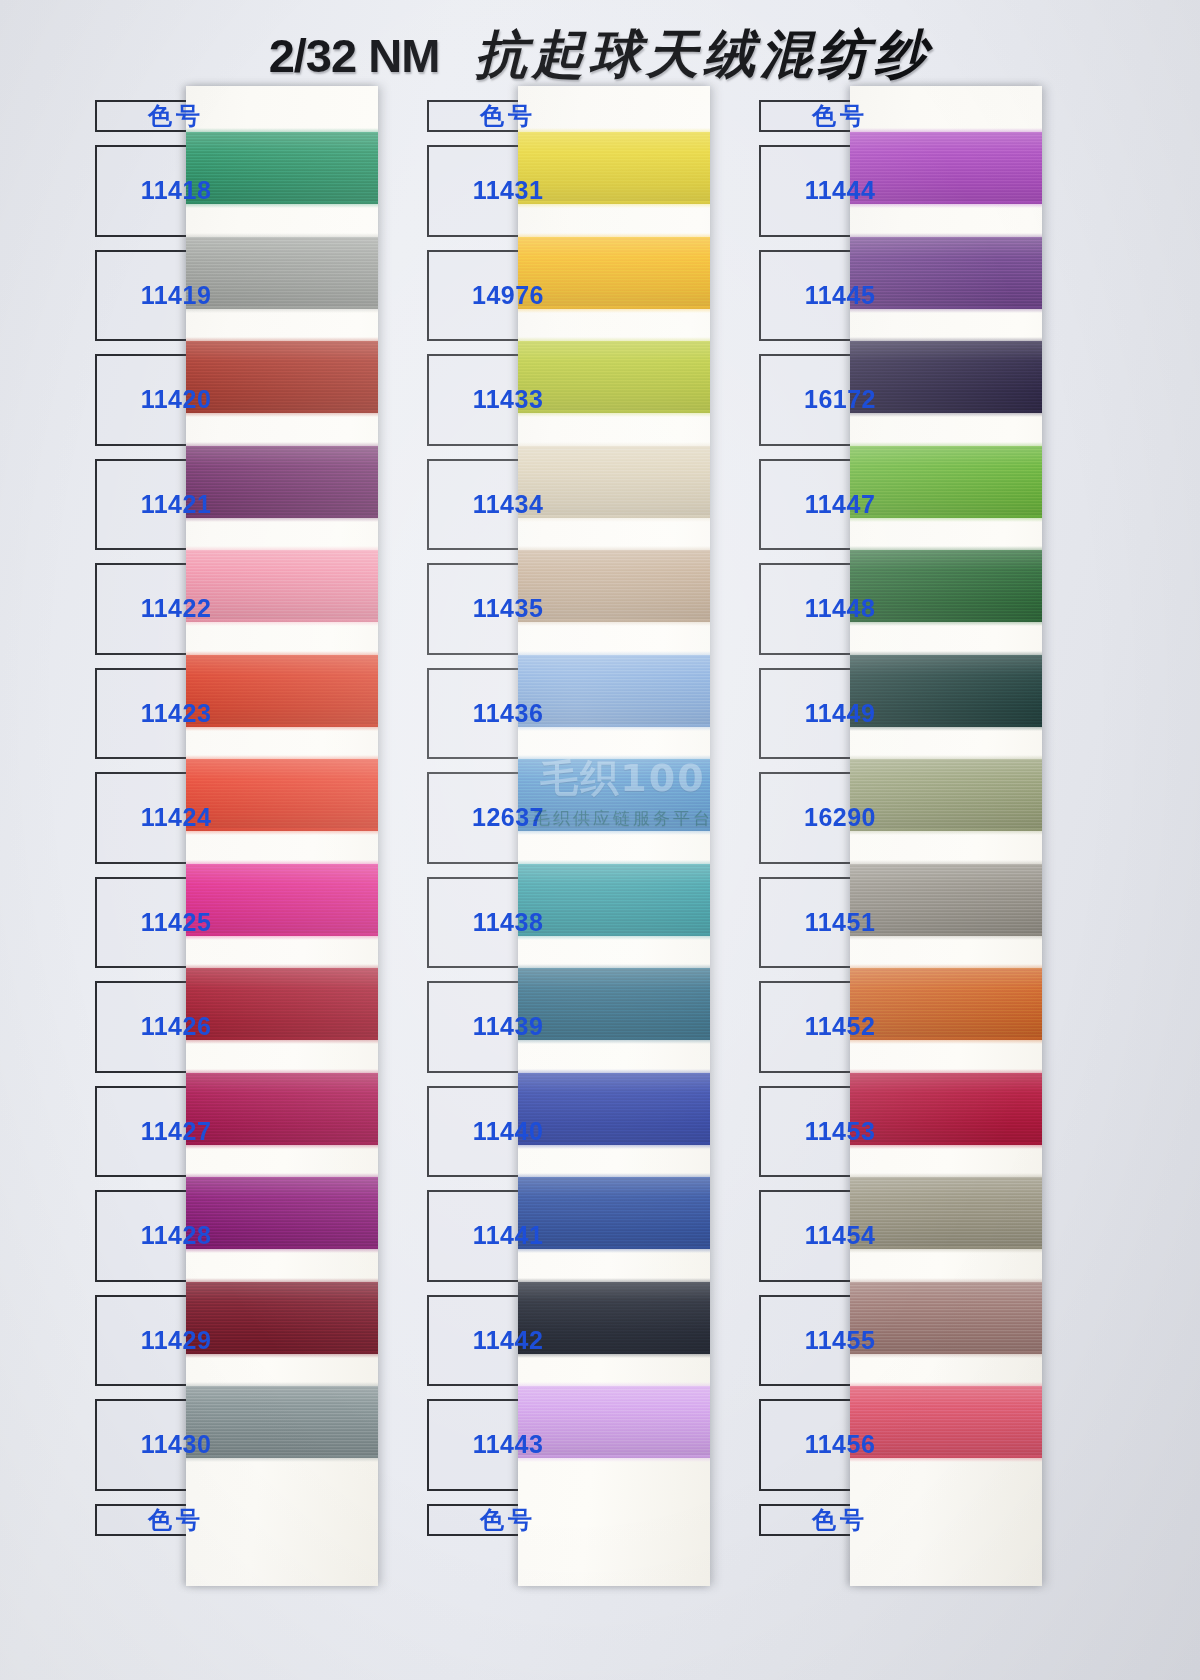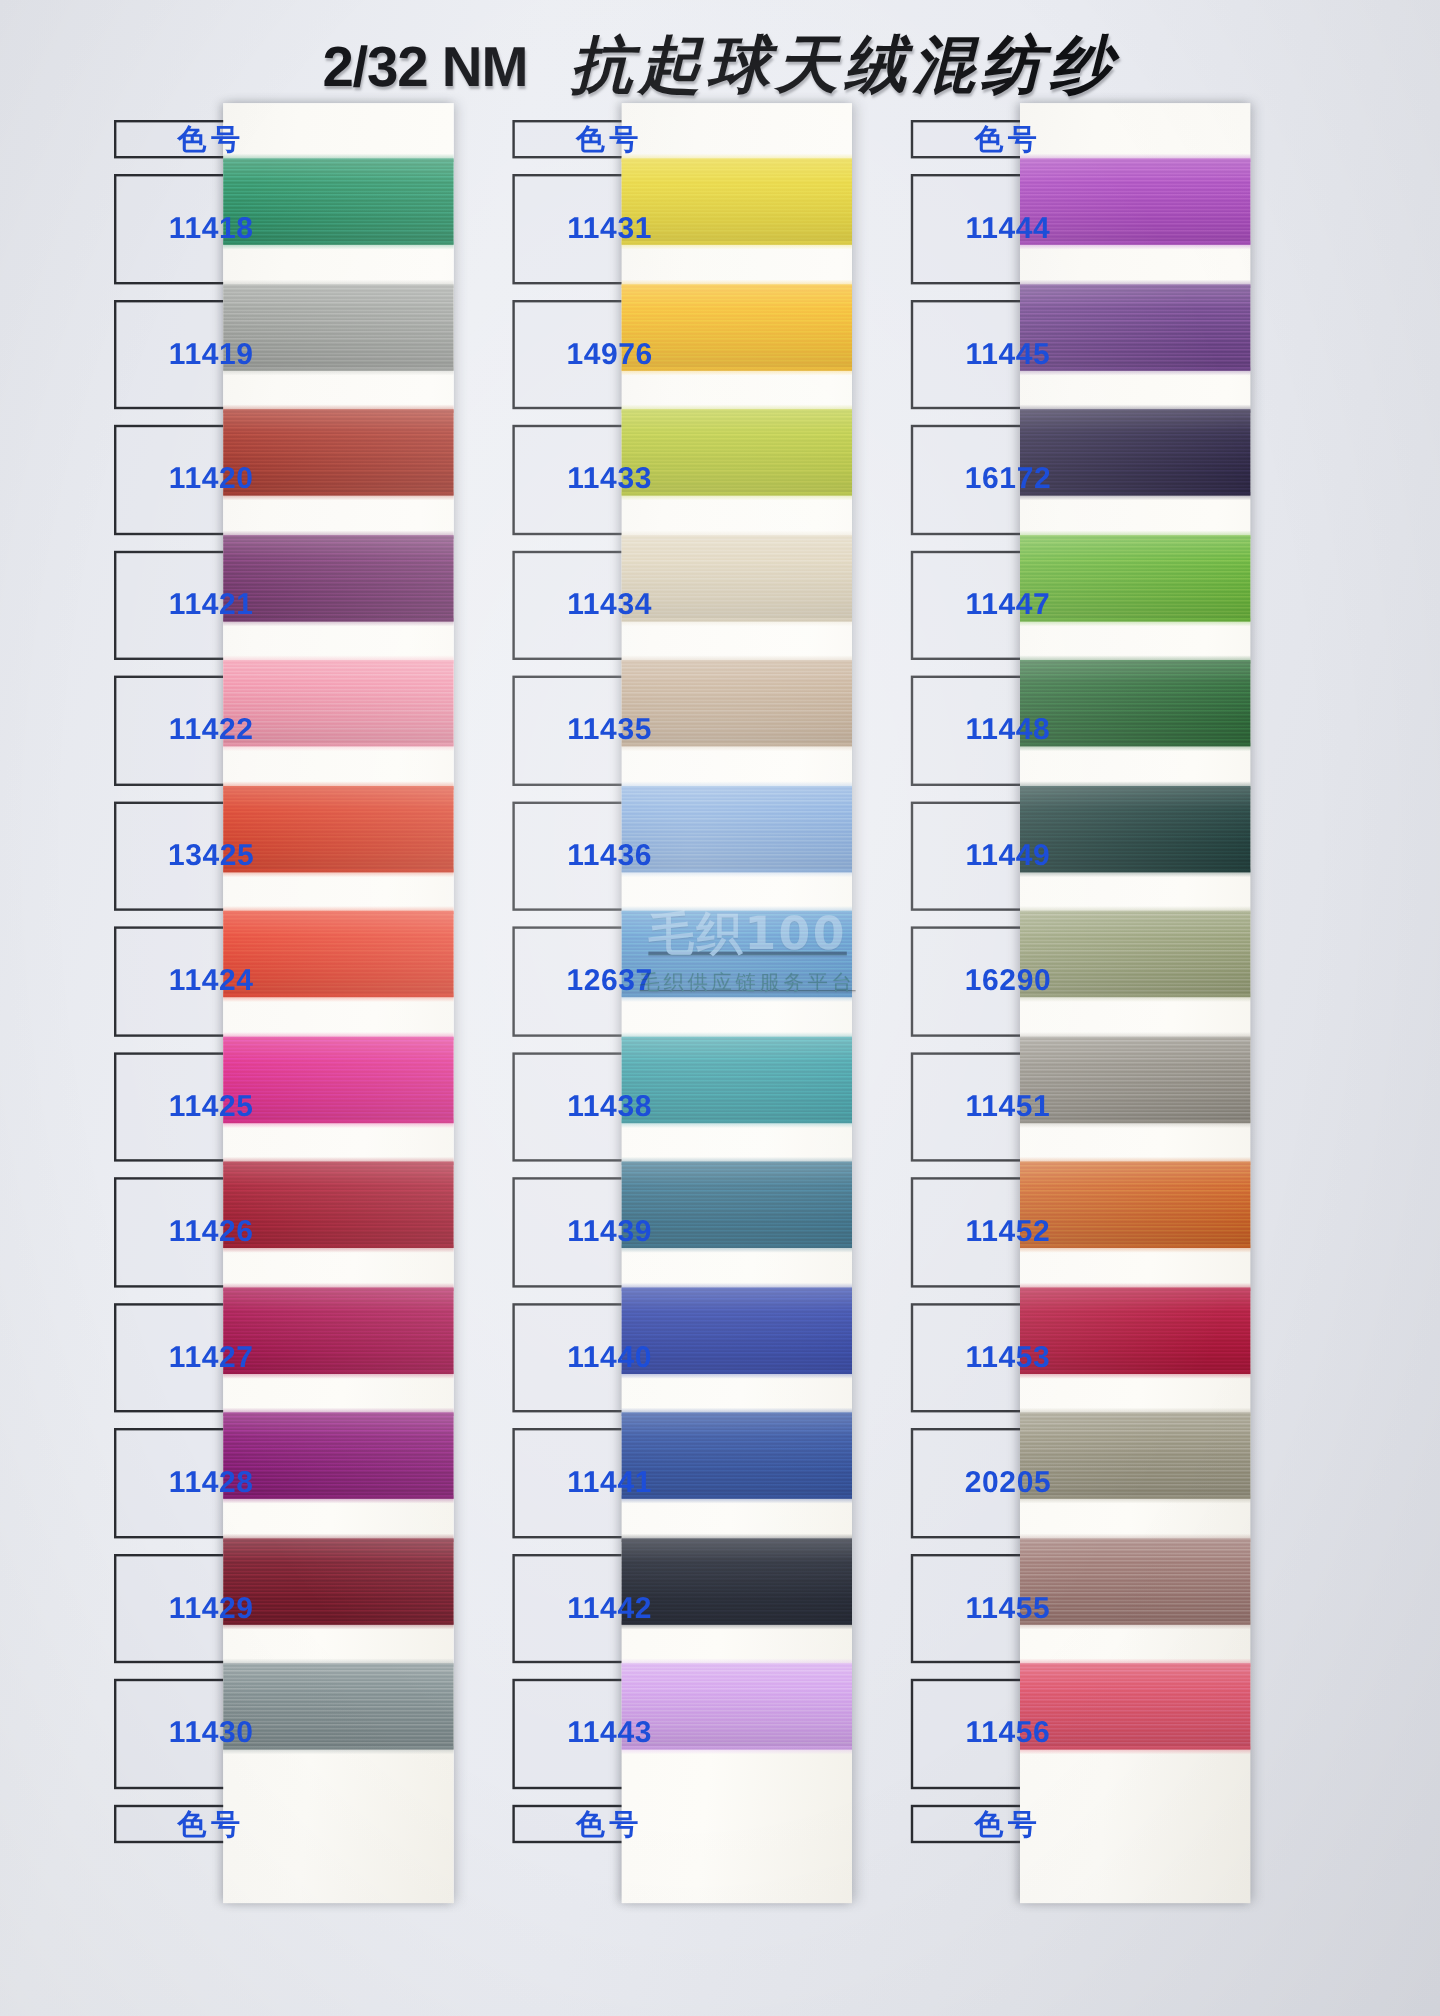--- a/index.html
+++ b/index.html
@@ -123,21 +123,20 @@
   }
   .swatch .fuzz-top{top:-4px;background:linear-gradient(to top,currentColor,rgba(255,255,255,0));}
   .swatch .fuzz-bot{bottom:-4px;background:linear-gradient(to bottom,currentColor,rgba(255,255,255,0));}
 
   
   #watermark{
     position:absolute;left:478px;top:752px;width:290px;height:78px;
     z-index:6;pointer-events:none;
     display:flex;flex-direction:column;align-items:center;justify-content:center;
     opacity:.30;
-    text-decoration:underline;
   }
   #watermark .wm-main{
     font-family:"DejaVu Sans","Liberation Sans",sans-serif;
     font-size:38px;font-weight:bold;color:#ffffff;
     letter-spacing:2px;white-space:nowrap;
     text-shadow:0 1px 1px rgba(90,95,105,.55);
   }
   #watermark .wm-sub{
     font-family:"DejaVu Sans","Liberation Sans",sans-serif;
     font-size:17px;color:#14532d;letter-spacing:3px;white-space:nowrap;
@@ -176,21 +175,21 @@
       <div class="code-cell ">
         <div class="box"></div>
         <div class="code-text">11421</div>
       </div>
       <div class="code-cell ">
         <div class="box"></div>
         <div class="code-text">11422</div>
       </div>
       <div class="code-cell ">
         <div class="box"></div>
-        <div class="code-text">13425</div>
+        <div class="code-text">11423</div>
       </div>
       <div class="code-cell ">
         <div class="box"></div>
         <div class="code-text">11424</div>
       </div>
       <div class="code-cell ">
         <div class="box"></div>
         <div class="code-text">11425</div>
       </div>
       <div class="code-cell ">
@@ -488,21 +487,21 @@
       <div class="code-cell ">
         <div class="box"></div>
         <div class="code-text">11452</div>
       </div>
       <div class="code-cell ">
         <div class="box"></div>
         <div class="code-text">11453</div>
       </div>
       <div class="code-cell ">
         <div class="box"></div>
-        <div class="code-text">20205</div>
+        <div class="code-text">11454</div>
       </div>
       <div class="code-cell ">
         <div class="box"></div>
         <div class="code-text">11455</div>
       </div>
       <div class="code-cell ">
         <div class="box"></div>
         <div class="code-text">11456</div>
       </div>
       <div class="code-cell footer-cell">

